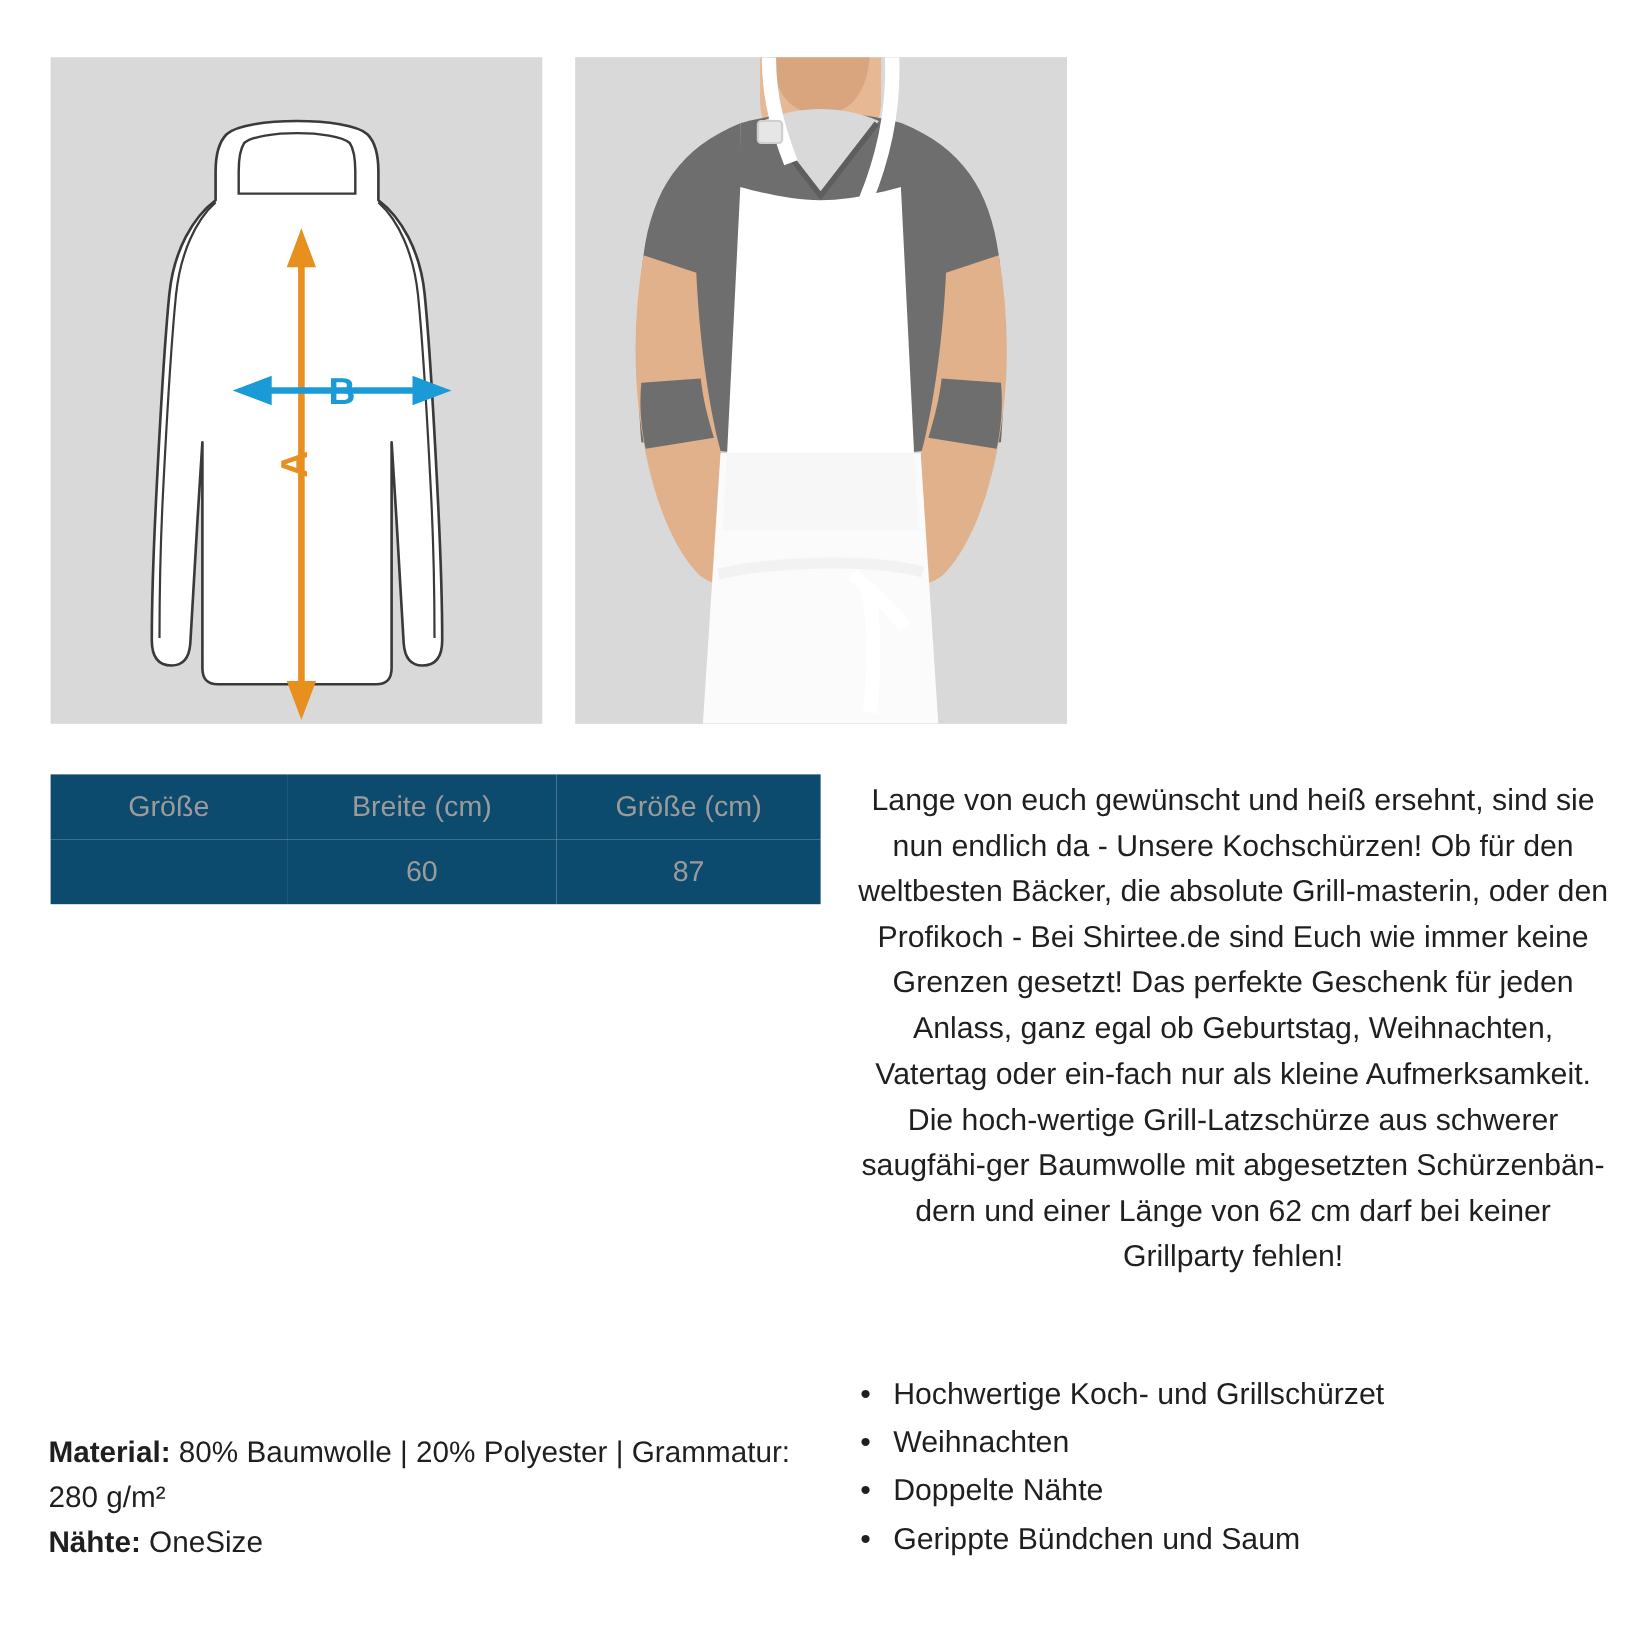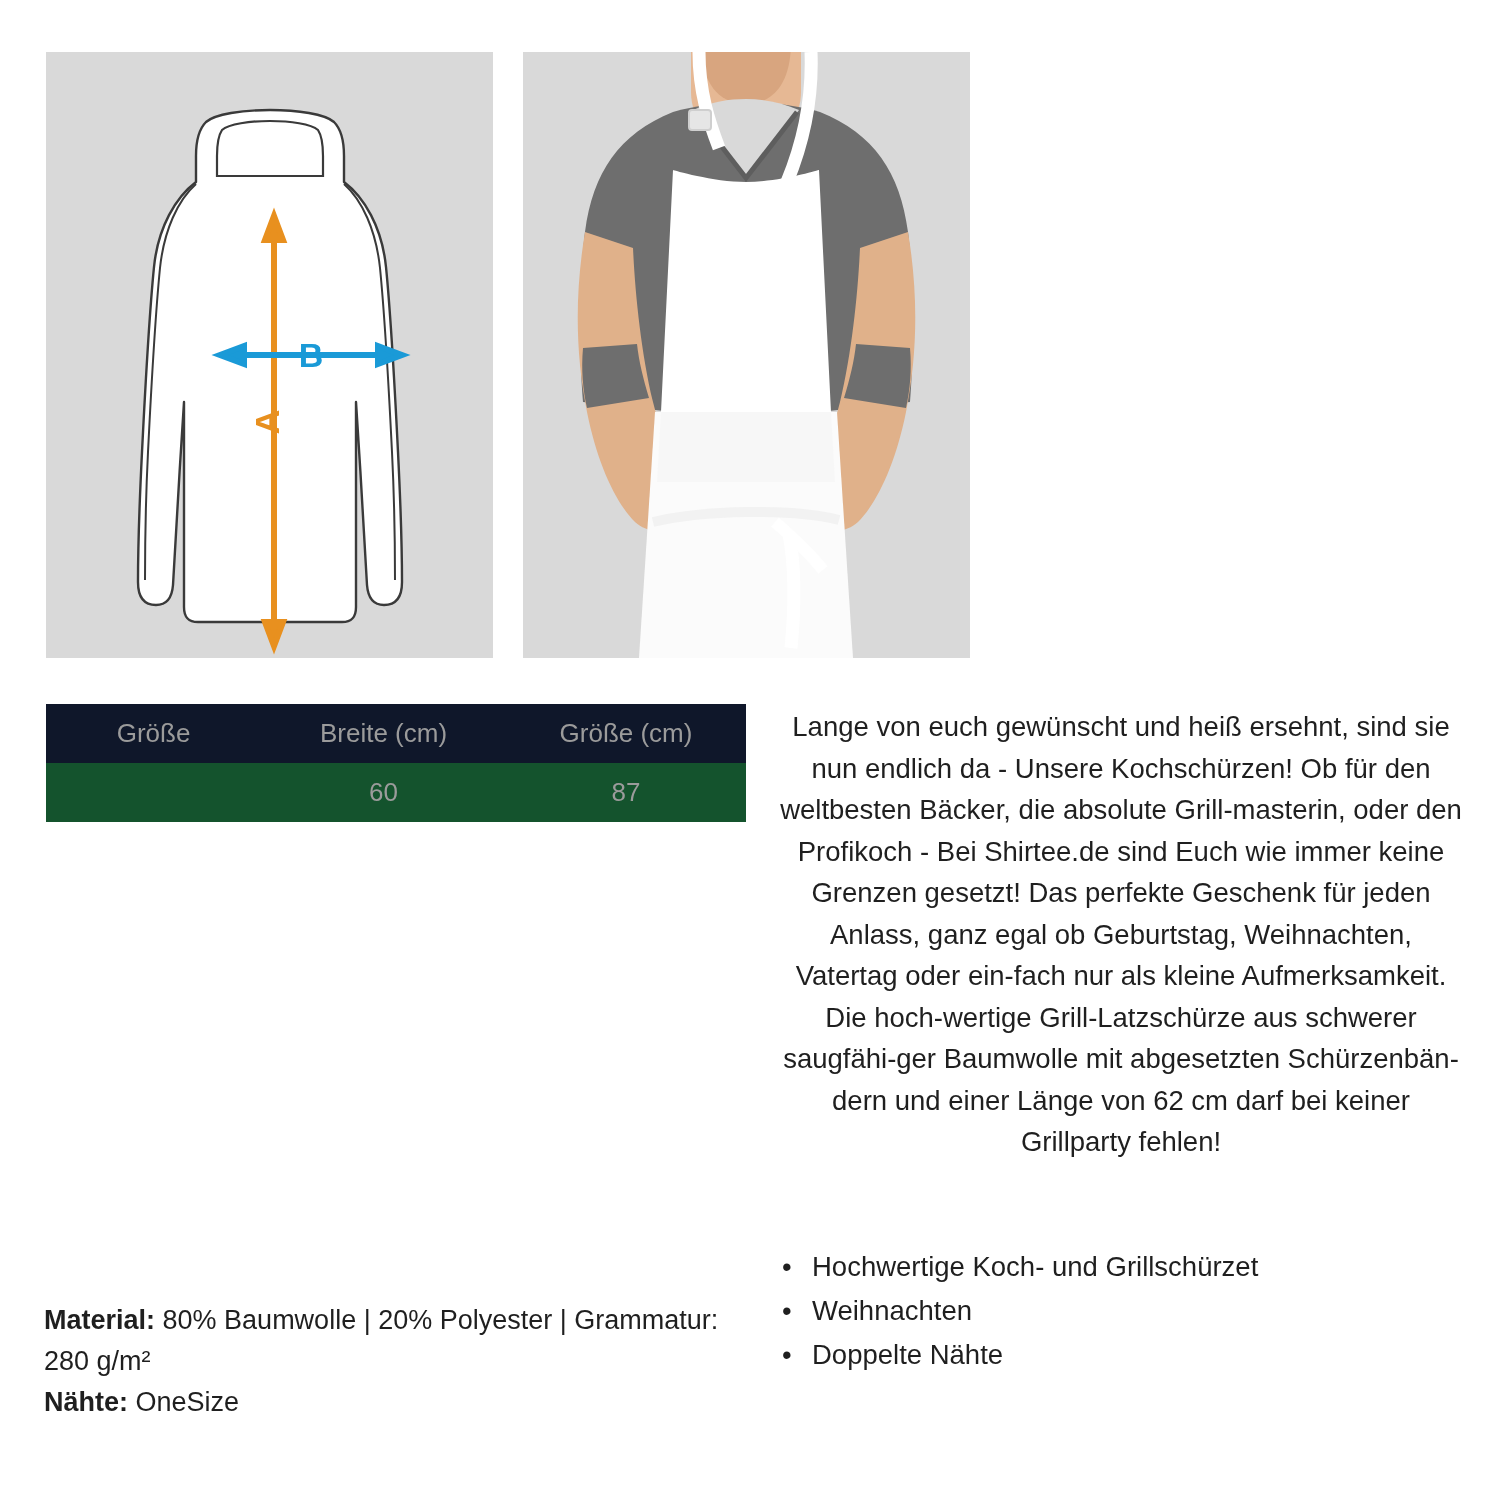--- a/index.html
+++ b/index.html
@@ -64,24 +64,24 @@
     border-collapse: collapse;
     font-size: 26px;
     color: #9b9b9b;
   }
   .size-table th, .size-table td {
     padding: 14px 0 14px 0;
     font-weight: normal;
     text-align: center;
   }
   .size-table thead tr {
-    background: #0f172a;
+    background: #0c4a6e;
   }
   .size-table tbody tr {
-    background: #14532d;
+    background: #0c4a6e;
   }
   .size-table th:nth-child(1), .size-table td:nth-child(1) { width: 215px; }
   .size-table th:nth-child(2), .size-table td:nth-child(2) { width: 245px; }
   .size-table th:nth-child(3), .size-table td:nth-child(3) { width: 240px; }
 
   
   .material-block {
     position: absolute;
     left: 44px;
     top: 1300px;
@@ -235,16 +235,17 @@
     <span><b>Nähte:</b></span><span> OneSize</span>
   </div>
 
   <div class="desc">Lange von euch gewünscht und heiß ersehnt, sind sie nun endlich da - Unsere Kochschürzen! Ob für den weltbesten Bäcker, die absolute Grill-masterin, oder den Profikoch - Bei Shirtee.de sind Euch wie immer keine Grenzen gesetzt! Das perfekte Geschenk für jeden Anlass, ganz egal ob Geburtstag, Weihnachten, Vatertag oder ein-fach nur als kleine Aufmerksamkeit. Die hoch-wertige Grill-Latzschürze aus schwerer saugfähi-ger Baumwolle mit abgesetzten Schürzenbän-dern und einer Länge von 62 cm darf bei keiner Grillparty fehlen!</div>
 
   <div class="features">
     <ul>
       <li>Hochwertige Koch- und Grillschürzet</li>
       <li>Weihnachten</li>
       <li>Doppelte Nähte</li>
+      <li>Gerippte Bündchen und Saum</li>
     </ul>
   </div>
 
 </div>
 
 </body></html>

